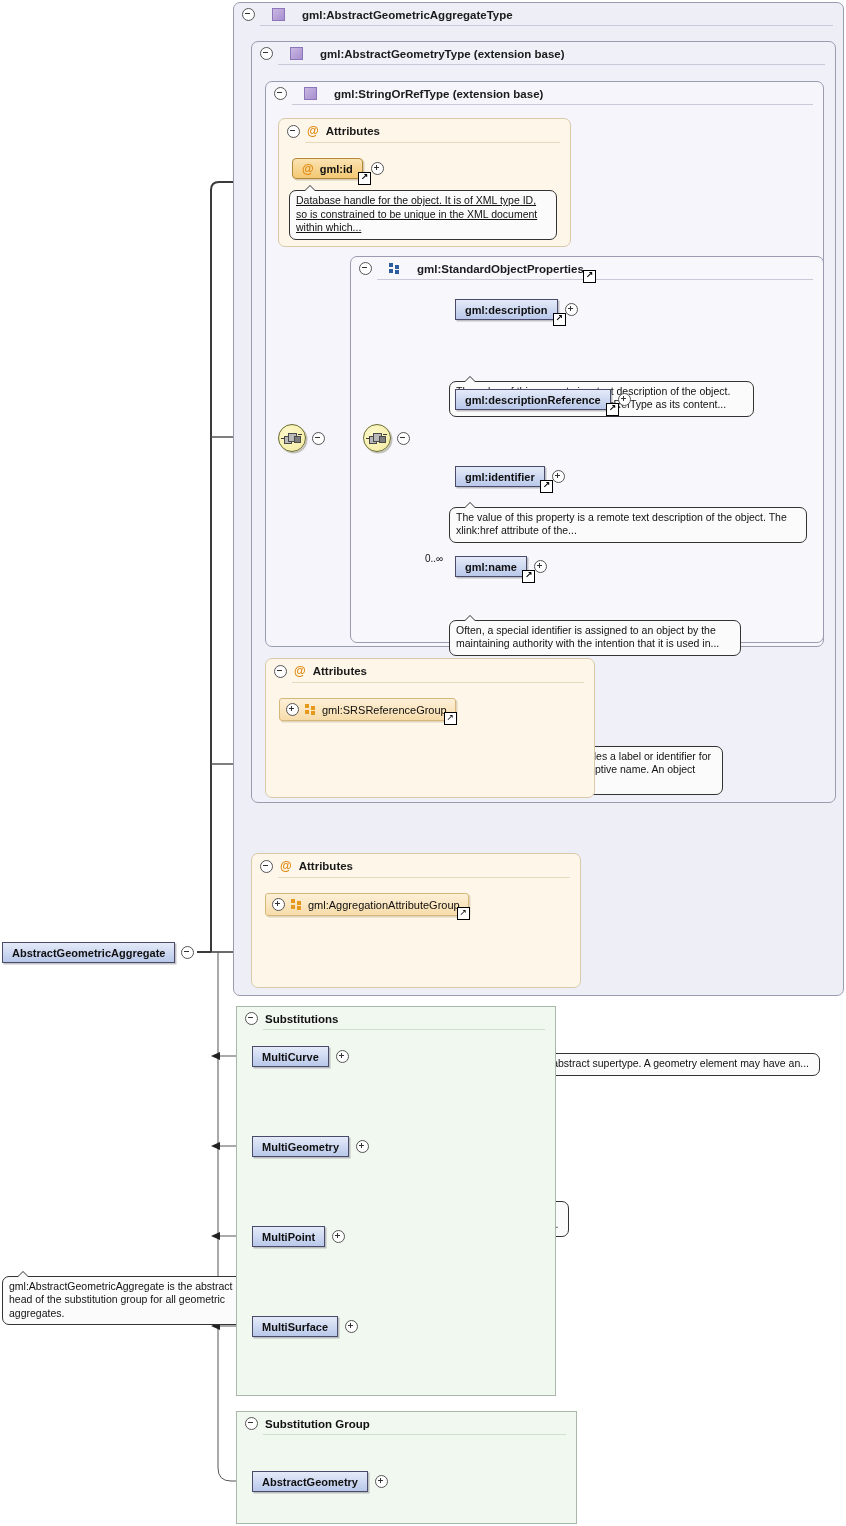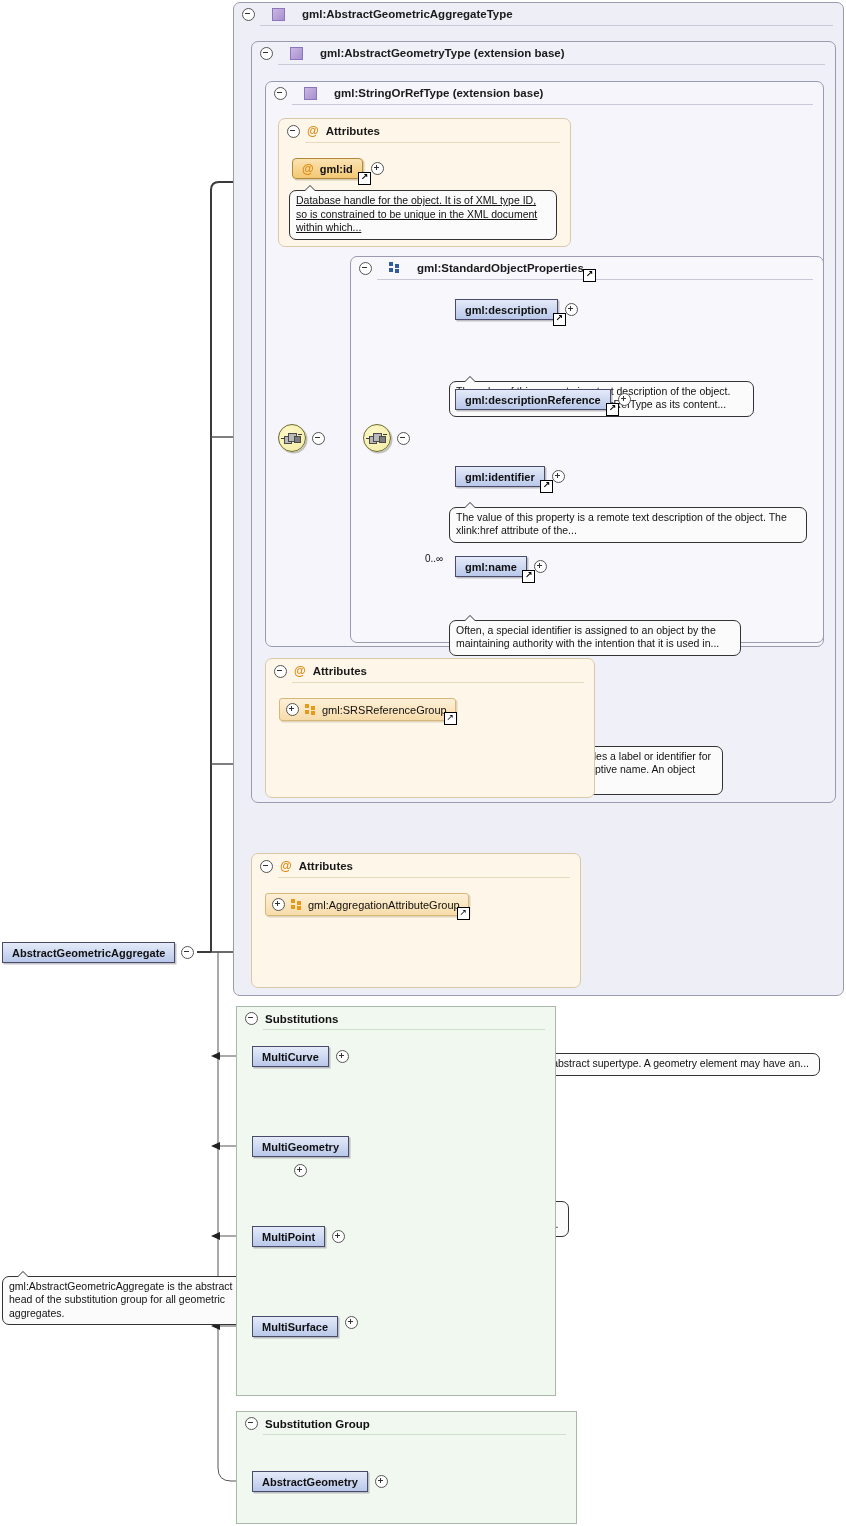--- a/index.html
+++ b/index.html
@@ -13,21 +13,21 @@
   .abs{position:absolute;box-sizing:border-box;}
 
   
   .cbox{
     border:1px solid #9b9bb0;border-radius:7px;
     background:#eeeef6;
   }
   .cbox.lvl2{background:#f0f0f8;}
   .cbox.lvl3{background:#f5f5fb;}
   .cbox-hd{
-    display:flex;align-items:flex-start;gap:17px;
+    display:flex;align-items:center;gap:17px;
     padding:5px 8px 4px 8px;font-weight:bold;font-size:11.5px;color:#1a1a1a;
   }
   .cbox-sep{height:1px;background:#c9c9d8;margin:0 10px 0 26px;}
 
   
   .abox{
     border:1px solid #d8c9a8;border-radius:7px;background:#fdf6e9;
   }
   .abox-hd{
     display:flex;align-items:center;gap:7px;
@@ -379,35 +379,35 @@
 <div class="abs" style="left:252px;top:1046px;display:flex;align-items:center;gap:7px;">
   <span class="pill">
     <span>MultiCurve</span>
   </span>
   <span class="pmcirc plus"></span>
 </div>
 <div class="abs anno" style="left:249px;top:1076px;width:274px;">
   <span>A gml:MultiCurve is defined by one or more gml:AbstractCurves. The members of the geometric aggregate may be specified...</span>
 </div>
 
-<div class="abs" style="left:252px;top:1136px;display:flex;align-items:center;gap:7px;flex-direction:column;">
+<div class="abs" style="left:252px;top:1136px;display:flex;align-items:center;gap:7px;">
   <span class="pill">
     <span>MultiGeometry</span>
   </span>
   <span class="pmcirc plus"></span>
 </div>
 
 <div class="abs" style="left:252px;top:1226px;display:flex;align-items:center;gap:7px;">
   <span class="pill">
     <span>MultiPoint</span>
   </span>
   <span class="pmcirc plus"></span>
 </div>
 
-<div class="abs" style="left:252px;top:1316px;display:flex;align-items:flex-start;gap:7px;">
+<div class="abs" style="left:252px;top:1316px;display:flex;align-items:center;gap:7px;">
   <span class="pill">
     <span>MultiSurface</span>
   </span>
   <span class="pmcirc plus"></span>
 </div>
 
 <div class="abs gbox" style="left:236px;top:1411px;width:341px;height:113px;">
   <div class="gbox-hd">
     <span class="tog"></span>
     <span>Substitution Group</span>

